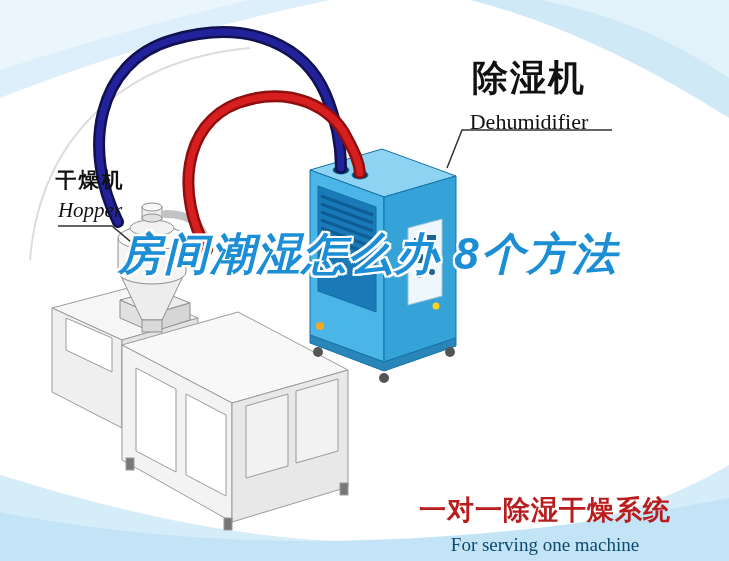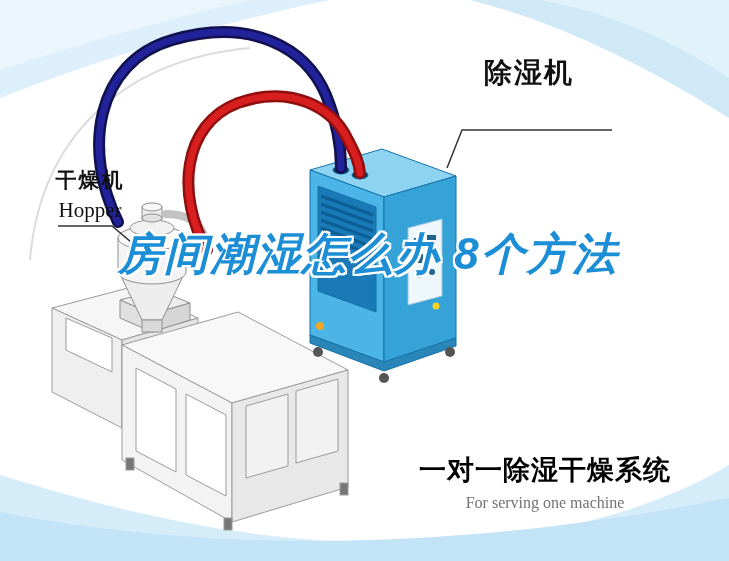--- a/index.html
+++ b/index.html
@@ -13,48 +13,48 @@
   }
   .stage svg.illustration {
     position: absolute;
     left: 0; top: 0;
     width: 729px; height: 561px;
     z-index: 1;
   }
   .label-block { position: absolute; z-index: 3; text-align: center; color: #111; }
 
   .label-dehumidifier { left: 443px; top: 54px; width: 172px; }
-  .label-dehumidifier .zh { font-size: 28px; font-weight: bold; letter-spacing: 2px; }
+  .label-dehumidifier .zh { font-size: 36px; font-weight: bold; letter-spacing: 2px; }
   .label-dehumidifier .en { font-family: "Liberation Serif", serif; font-size: 22px; margin-top: 6px; }
 
   .label-hopper { left: 28px; top: 166px; width: 124px; }
   .label-hopper .zh { font-size: 21px; font-weight: bold; letter-spacing: 2px; }
-  .label-hopper .en { font-family: "Liberation Serif", serif; font-size: 21px; margin-top: 4px; }
+  .label-hopper .en { font-family: "Liberation Serif", serif; font-size: 21px; margin-top: 4px; font-style: italic; }
 
   .overlay-title {
     position: absolute;
     left: 8px; right: 0; top: 228px;
     z-index: 4;
     text-align: center;
     font-weight: bold;
     font-style: italic;
     font-size: 44px;
     line-height: 1.2;
     letter-spacing: 2px;
     color: #1b8ed6;
     text-shadow:
       -2px -2px 0 #ffffff, 2px -2px 0 #ffffff,
       -2px  2px 0 #ffffff, 2px  2px 0 #ffffff,
        0   -2px 0 #ffffff, 0    2px 0 #ffffff,
       -2px  0   0 #ffffff, 2px  0   0 #ffffff;
   }
 
   .label-system { left: 392px; top: 452px; width: 306px; }
-  .label-system .zh { font-size: 27px; font-weight: bold; color: #000000; letter-spacing: 1px; }
-  .label-system .en { font-family: "Liberation Serif", serif; font-size: 16px; color: #737373; margin-top: 6px; }
+  .label-system .zh { font-size: 27px; font-weight: bold; color: #b91c1c; letter-spacing: 1px; margin-top: 40px; }
+  .label-system .en { font-family: "Liberation Serif", serif; font-size: 19px; color: #0c4a6e; margin-top: 6px; }
 </style>
 </head>
 <body>
 
 <div class="stage">
 
   <svg class="illustration" viewBox="0 0 729 561">
 
     <g>
       <path d="M0,0 L330,0 Q160,35 0,98 Z" fill="#ddeffa"></path>
@@ -144,20 +144,21 @@
     </g>
 
     <g stroke="#333333" stroke-width="1.5" fill="none">
       <polyline points="612,130 462,130 447,168"></polyline>
       <polyline points="58,226 112,226 150,258"></polyline>
     </g>
   </svg>
 
   <div class="label-block label-dehumidifier">
     <div class="zh">除湿机</div>
+    <div class="en">Dehumidifier</div>
   </div>
 
   <div class="label-block label-hopper">
     <div class="zh">干燥机</div>
     <div class="en">Hopper</div>
   </div>
 
   <div class="overlay-title">
     <div>房间潮湿怎么办 8个方法</div>
   </div>

